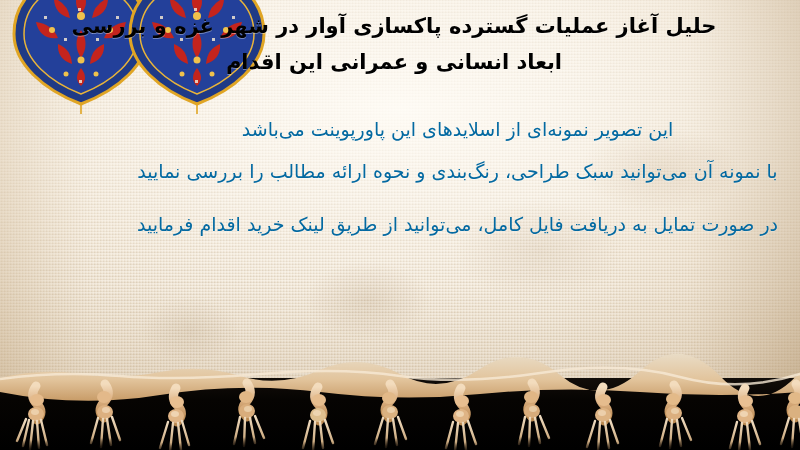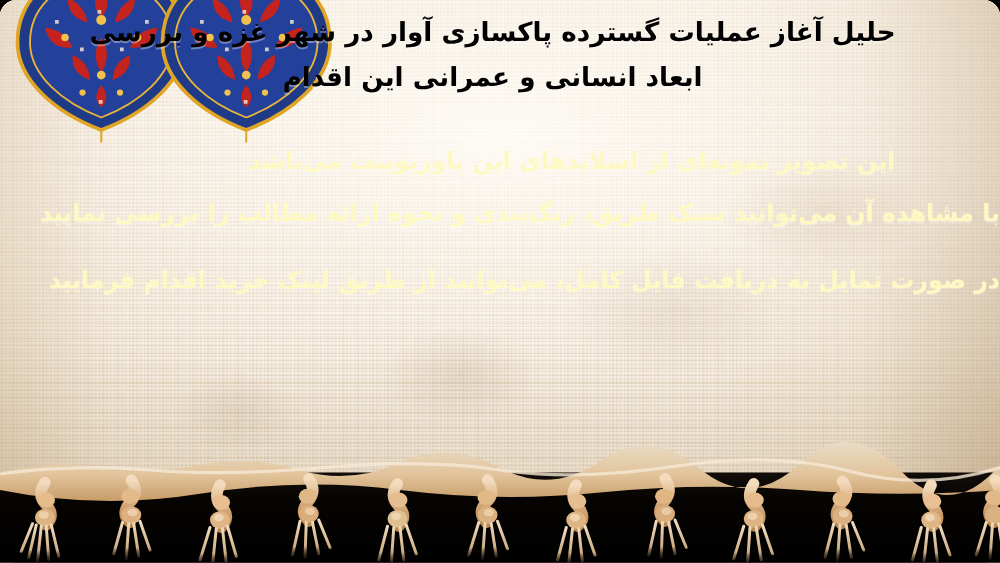--- a/index.html
+++ b/index.html
@@ -7,21 +7,20 @@
     padding: 0;
     background: #000;
   }
   #slide {
     position: relative;
     width: 800px;
     height: 450px;
     overflow: hidden;
     font-family: "DejaVu Sans", sans-serif;
     background: #000;
-    border-radius: 13px;
   }
 
   
   .fabric {
     position: absolute;
     left: 0; top: 0;
     width: 800px;
     height: 392px;
     background-color: #ece0cd;
     background-image:
@@ -94,23 +93,23 @@
     letter-spacing: 0px;
     text-align: center;
     text-shadow: 0 1px 0 rgba(255,255,255,0.35);
     white-space: nowrap;
   }
   .title .ln2 { display: block; }
   .body-line {
     position: absolute;
     right: 0;
     width: 685px;
-    color: #fef9c3;
+    color: #0369a1;
     font-size: 19px;
-    font-weight: bold;
+    font-weight: normal;
     text-align: center;
     text-shadow: 0 1px 0 rgba(255,255,255,0.30);
     white-space: nowrap;
   }
   .body-line.l1 { top: 118px; }
   .body-line.l2 { top: 160px; }
   .body-line.l3 { top: 213px; }
 </style>
 </head>
 <body>
@@ -338,17 +337,17 @@
       </g>
     </g>
   </svg>
 
   <div class="text-layer">
     <div class="title">
       <span>حلیل آغاز عملیات گسترده پاکسازی آوار در شهر غزه و بررسی</span>
       <span class="ln2">ابعاد انسانی و عمرانی این اقدام</span>
     </div>
     <div class="body-line l1">این تصویر نمونه‌ای از اسلایدهای این پاورپوینت می‌باشد</div>
-    <div class="body-line l2">با مشاهده آن می‌توانید سبک طریق، رنگ‌بندی و نحوه ارائه مطالب را بررسی نمایید</div>
+    <div class="body-line l2">با نمونه آن می‌توانید سبک طراحی، رنگ‌بندی و نحوه ارائه مطالب را بررسی نمایید</div>
     <div class="body-line l3">در صورت تمایل به دریافت فایل کامل، می‌توانید از طریق لینک خرید اقدام فرمایید</div>
   </div>
 
 </div>
 
 </body></html>

